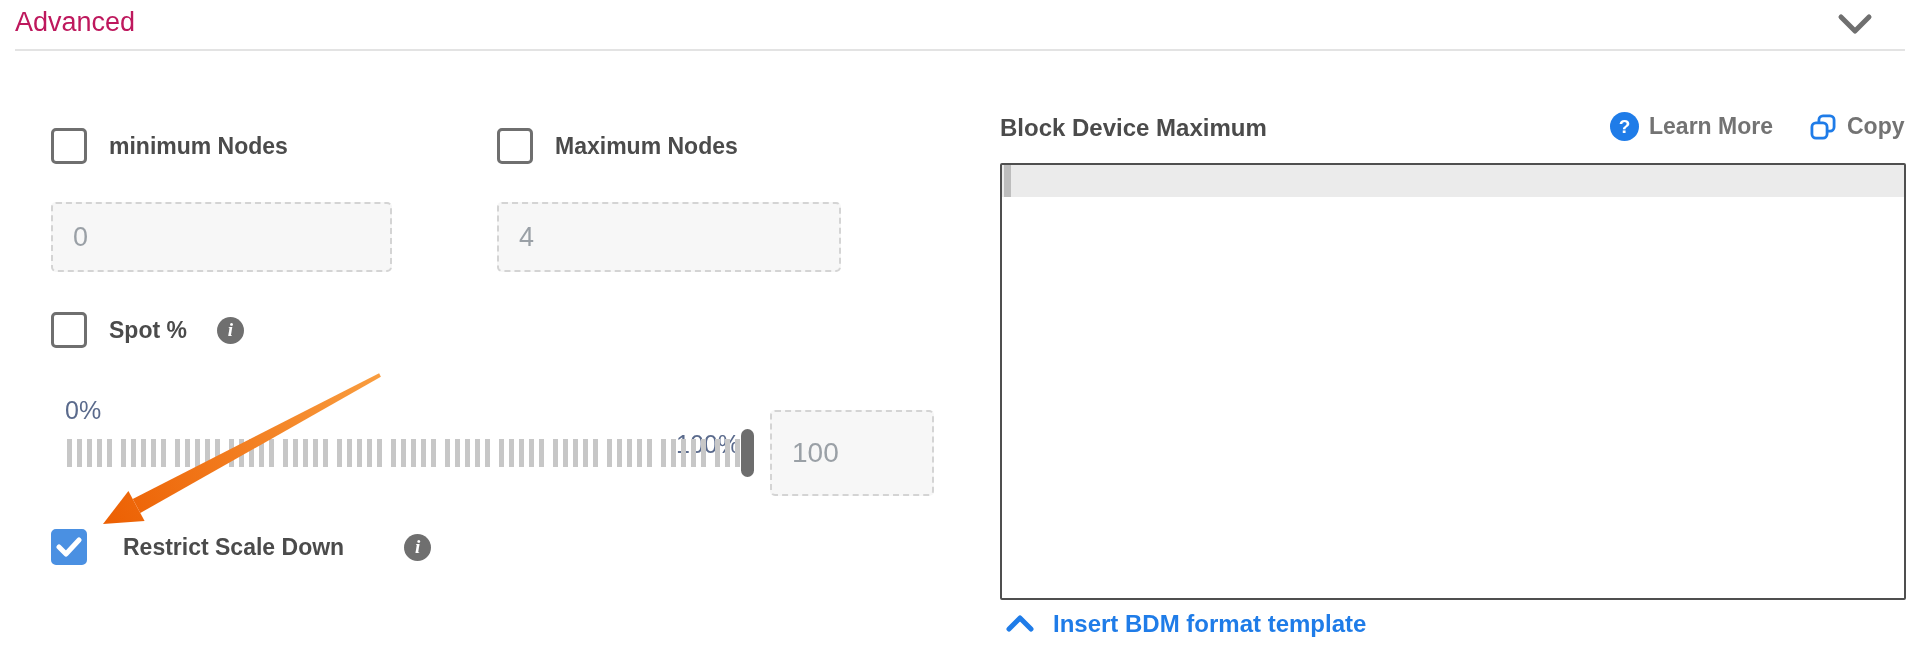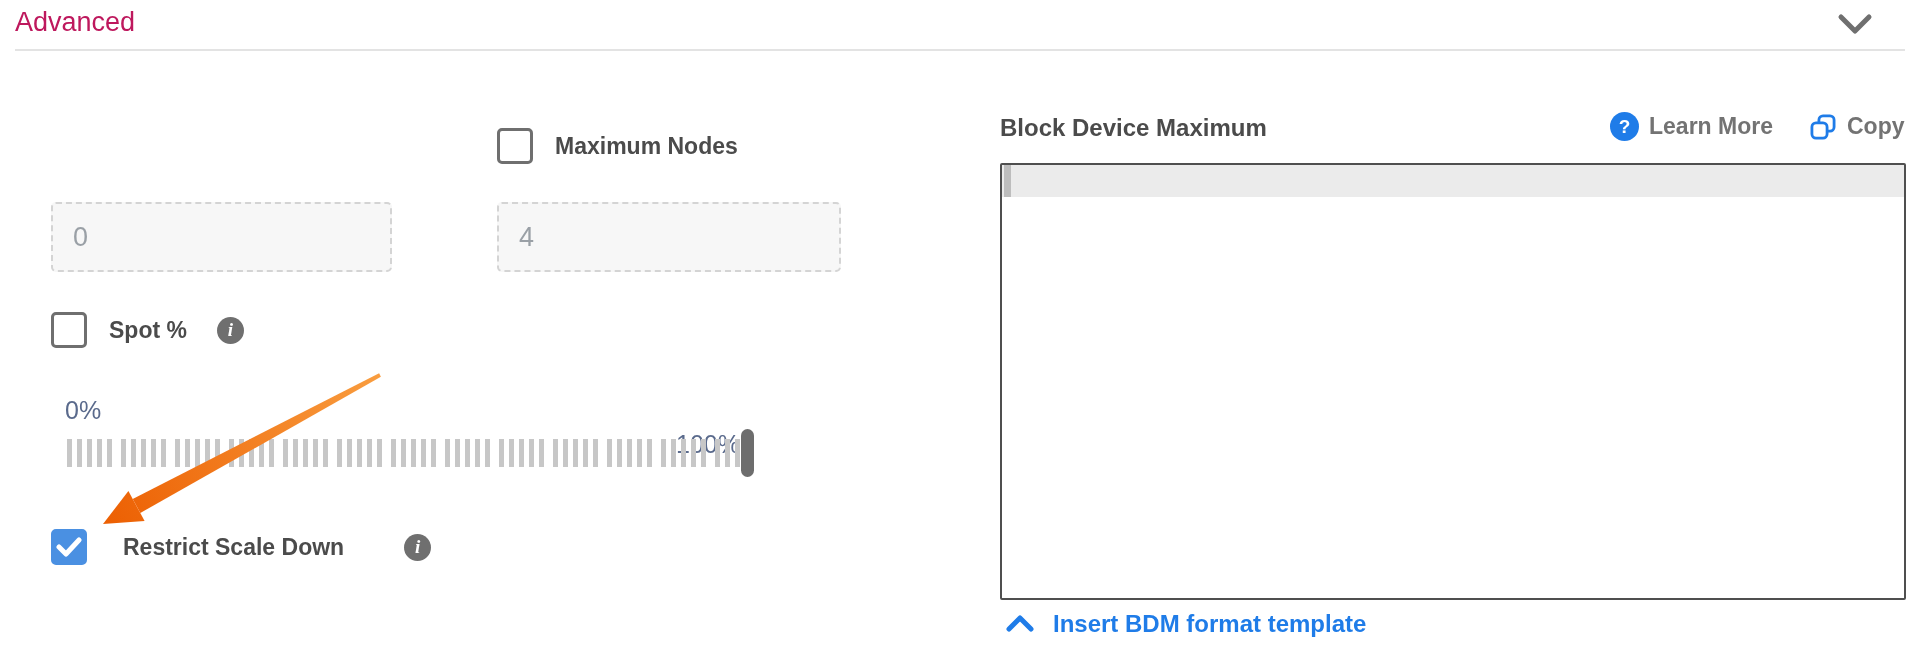--- a/index.html
+++ b/index.html
@@ -64,38 +64,43 @@
 <body>
 
 <div class="stage">
 
   <div class="hdr-title">Advanced</div>
   <svg class="hdr-chevron" viewBox="0 0 38 26">
     <polyline points="5,6 19,20 33,6" fill="none" stroke="#6f6f6f" stroke-width="5" stroke-linecap="round" stroke-linejoin="round"></polyline>
   </svg>
   <div class="divider"></div>
 
+  <div class="cb-row" style="left:51px; top:128px;">
+    <div class="cb"></div>
+    <div class="cb-label">minimum Nodes</div>
+  </div>
   <div class="cb-row" style="left:497px; top:128px;">
     <div class="cb"></div>
     <div class="cb-label">Maximum Nodes</div>
   </div>
 
   <input class="dinput" style="left: 51px; top: 202px; width: 341px; height: 70px;" value="0">
   <input class="dinput" style="left: 497px; top: 202px; width: 344px; height: 70px;" value="4">
 
   <div class="cb-row" style="left:51px; top:300px;margin-top:12px;">
     <div class="cb"></div>
     <div class="cb-label">Spot %</div>
     <div class="info">i</div>
   </div>
 
   <div class="slider-label" style="left:65px; top:396px;">0%</div>
   <div class="slider-label" style="left:676px; top:396px;margin-top:34px;">100%</div>
   <div class="ticks"></div>
   <div class="handle"></div>
+  <input class="dinput" style="left: 770px; top: 410px; width: 164px; height: 86px; font-size: 28px;" value="100">
 
   <div class="cb-row" style="left:51px; top:529px;gap:36px;">
     <div class="cb checked">
       <svg width="26" height="22" viewBox="0 0 26 22">
         <polyline points="3,11 10,18 23,4" fill="none" stroke="#ffffff" stroke-width="5" stroke-linecap="round" stroke-linejoin="round"></polyline>
       </svg>
     </div>
     <div class="cb-label">Restrict Scale Down</div>
     <div class="info" style="margin-left:24px;">i</div>
   </div>

